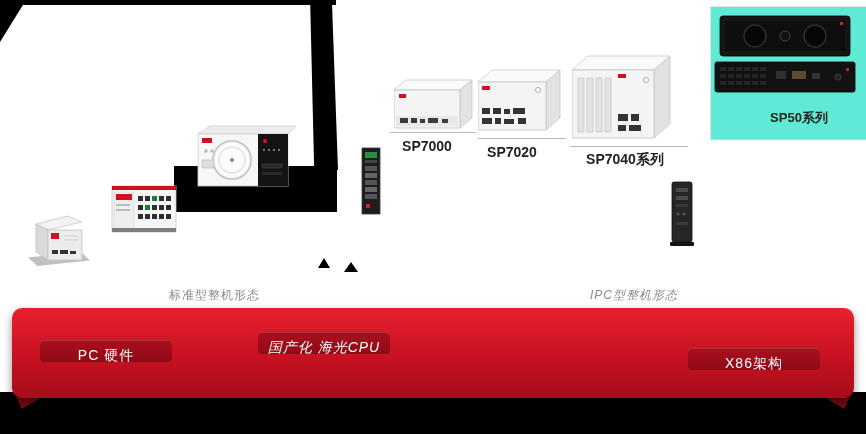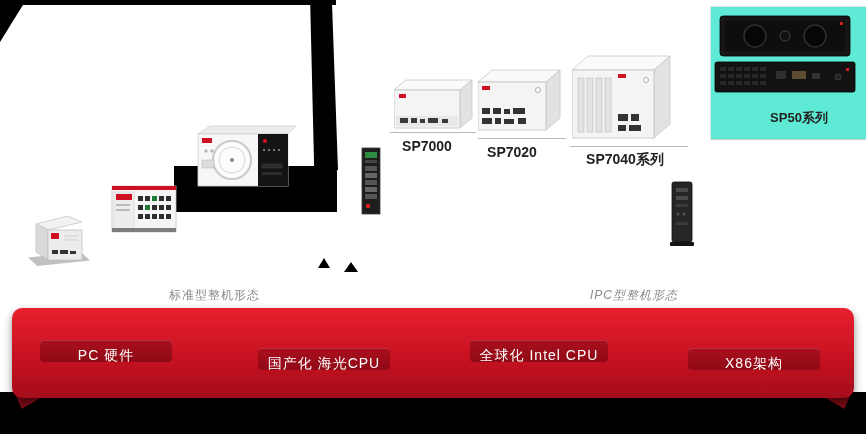--- a/index.html
+++ b/index.html
@@ -247,18 +247,17 @@
     <div class="sp50-label">SP50系列</div>
   </div>
 
   <div class="abs caption" style="left:120px;top:287px;width:140px;">标准型整机形态</div>
   <div class="abs caption" style="left:538px;top:287px;width:140px;font-style:italic;">IPC型整机形态</div>
 
   <div class="abs fold fold-left"></div>
   <div class="abs fold fold-right"></div>
   <div class="abs ribbon">
     <div class="pill" style="left:28px;top:32px;width:132px;">PC 硬件</div>
-    <div class="pill" style="left:246px;top:40px;width:132px;">国产化 海光CPU</div>
-    <div class="pill" style="left:458px;top:32px;width:138px;">全球化 Intel CPU</div>
+    <div class="pill" style="left:246px;top:24px;width:132px;font-style:italic;">国产化 海光CPU</div>
     <div class="pill" style="left:676px;top:32px;width:132px;margin-top:8px;">X86架构</div>
   </div>
 
 </div>
 
 </body></html>

